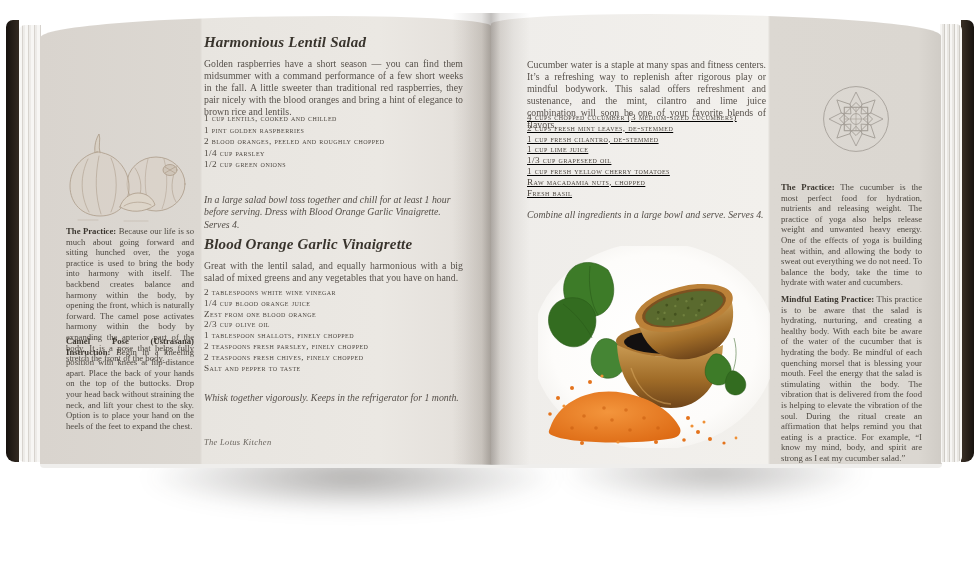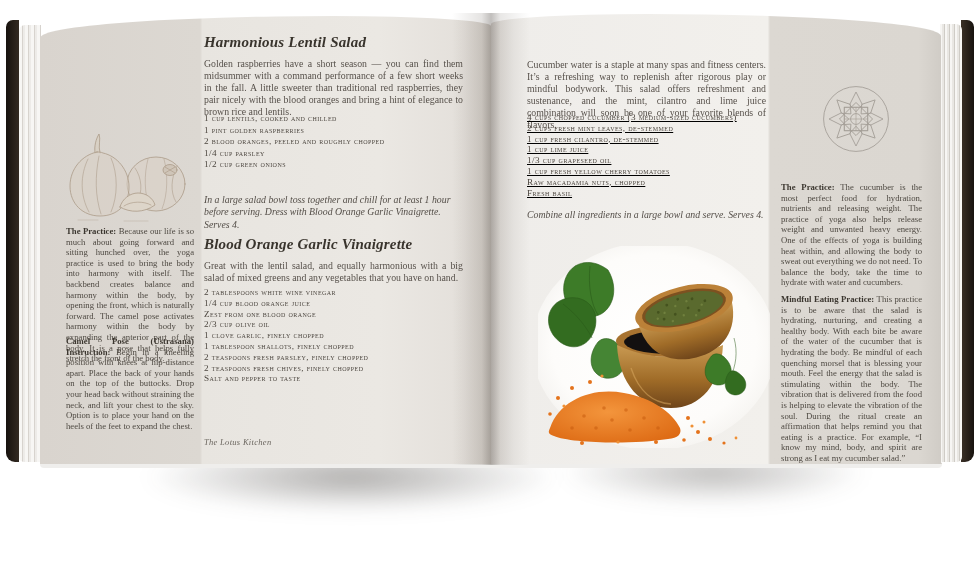--- a/index.html
+++ b/index.html
@@ -106,26 +106,26 @@
     </div>
   <div class="abs col-left-main note" style="top:194px;">In a large salad bowl toss together and chill for at least 1 hour before serving. Dress with Blood Orange Garlic Vinaigrette. Serves 4.</div>
 
   <div class="abs col-left-main recipe-title" style="top:236px;">Blood Orange Garlic Vinaigrette</div>
   <div class="abs col-left-main body-par" style="top:260px;">Great with the lentil salad, and equally harmonious with a big salad of mixed greens and any vegetables that you have on hand.</div>
   <div class="abs col-left-main ing-tight" style="top:287px;">
       <div class="ing-line">2 tablespoons white wine vinegar</div>
       <div class="ing-line">1/4 cup blood orange juice</div>
       <div class="ing-line">Zest from one blood orange</div>
       <div class="ing-line">2/3 cup olive oil</div>
-      <div class="ing-line">1 clove garlic, finely chopped</div>
       <div class="ing-line">1 tablespoon shallots, finely chopped</div>
       <div class="ing-line">2 teaspoons fresh parsley, finely chopped</div>
       <div class="ing-line">2 teaspoons fresh chives, finely chopped</div>
       <div class="ing-line">Salt and pepper to taste</div>
     </div>
+  <div class="abs col-left-main note" style="top:392px;">Whisk together vigorously. Keeps in the refrigerator for 1 month.</div>
   <div class="abs folio" style="left:204px; top:437px;">The Lotus Kitchen</div>
 
   <div class="abs col-right-main body-par" style="top:59px;">Cucumber water is a staple at many spas and fitness centers. It’s a refreshing way to replenish after rigorous play or mindful bodywork. This salad offers refreshment and sustenance, and the mint, cilantro and lime juice combination will soon be one of your favorite blends of flavors.</div>
   <div class="abs col-right-main ing-tight" style="top:112px;text-decoration:underline;">
       <div class="ing-line">4 cups chopped cucumber (3 medium-sized cucumbers)</div>
       <div class="ing-line">2 cups fresh mint leaves, de-stemmed</div>
       <div class="ing-line">1 cup fresh cilantro, de-stemmed</div>
       <div class="ing-line">1 cup lime juice</div>
       <div class="ing-line">1/3 cup grapeseed oil</div>
       <div class="ing-line">1 cup fresh yellow cherry tomatoes</div>

